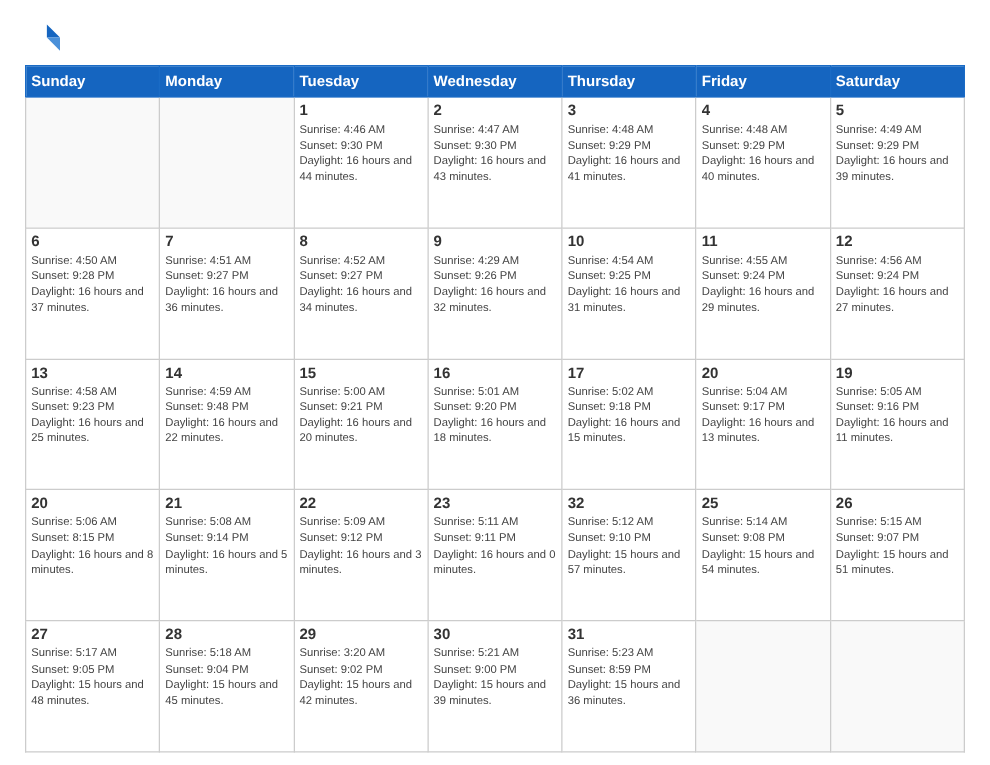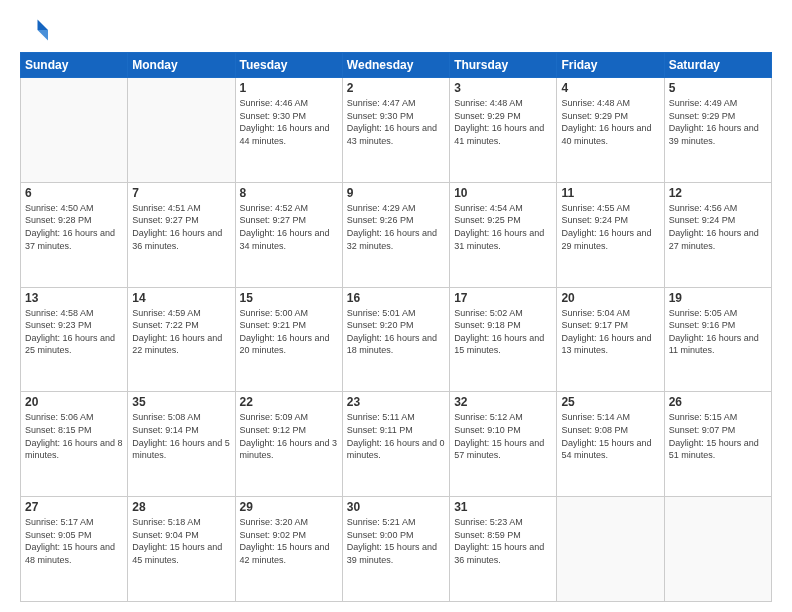--- a/index.html
+++ b/index.html
@@ -221,21 +221,21 @@
           <td>
             <span class="day-num">13</span>
             <div class="day-info">Sunrise: 4:58 AM
 Sunset: 9:23 PM
 Daylight: 16 hours
 and 25 minutes.</div>
           </td>
           <td>
             <span class="day-num">14</span>
             <div class="day-info">Sunrise: 4:59 AM
-Sunset: 7:22 PM
+Sunset: 9:48 PM
 Daylight: 16 hours
 and 22 minutes.</div>
           </td>
           <td>
             <span class="day-num">15</span>
             <div class="day-info">Sunrise: 5:00 AM
 Sunset: 9:21 PM
 Daylight: 16 hours
 and 20 minutes.</div>
           </td>
@@ -270,21 +270,21 @@
         </tr>
         <tr>
           <td>
             <span class="day-num">20</span>
             <div class="day-info">Sunrise: 5:06 AM
 Sunset: 8:15 PM
 Daylight: 16 hours
 and 8 minutes.</div>
           </td>
           <td>
-            <span class="day-num">35</span>
+            <span class="day-num">21</span>
             <div class="day-info">Sunrise: 5:08 AM
 Sunset: 9:14 PM
 Daylight: 16 hours
 and 5 minutes.</div>
           </td>
           <td>
             <span class="day-num">22</span>
             <div class="day-info">Sunrise: 5:09 AM
 Sunset: 9:12 PM
 Daylight: 16 hours

